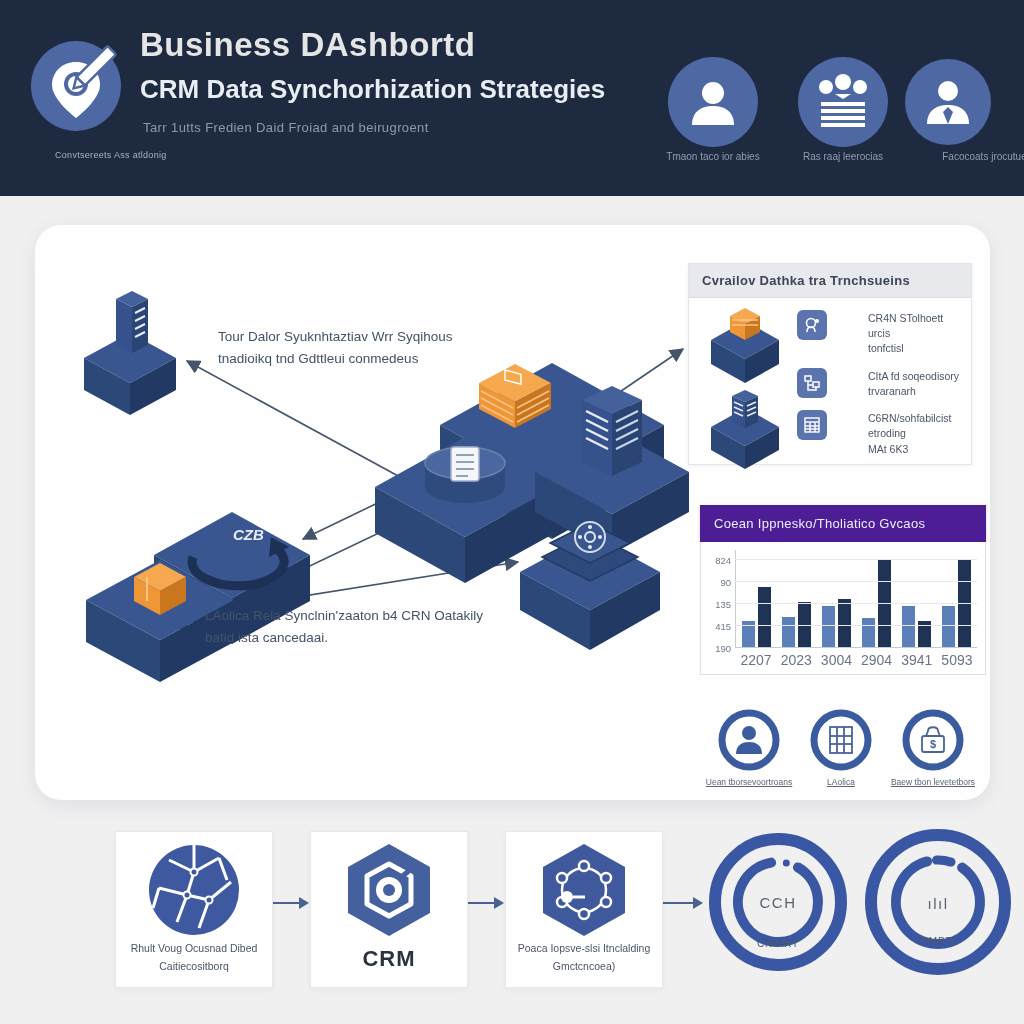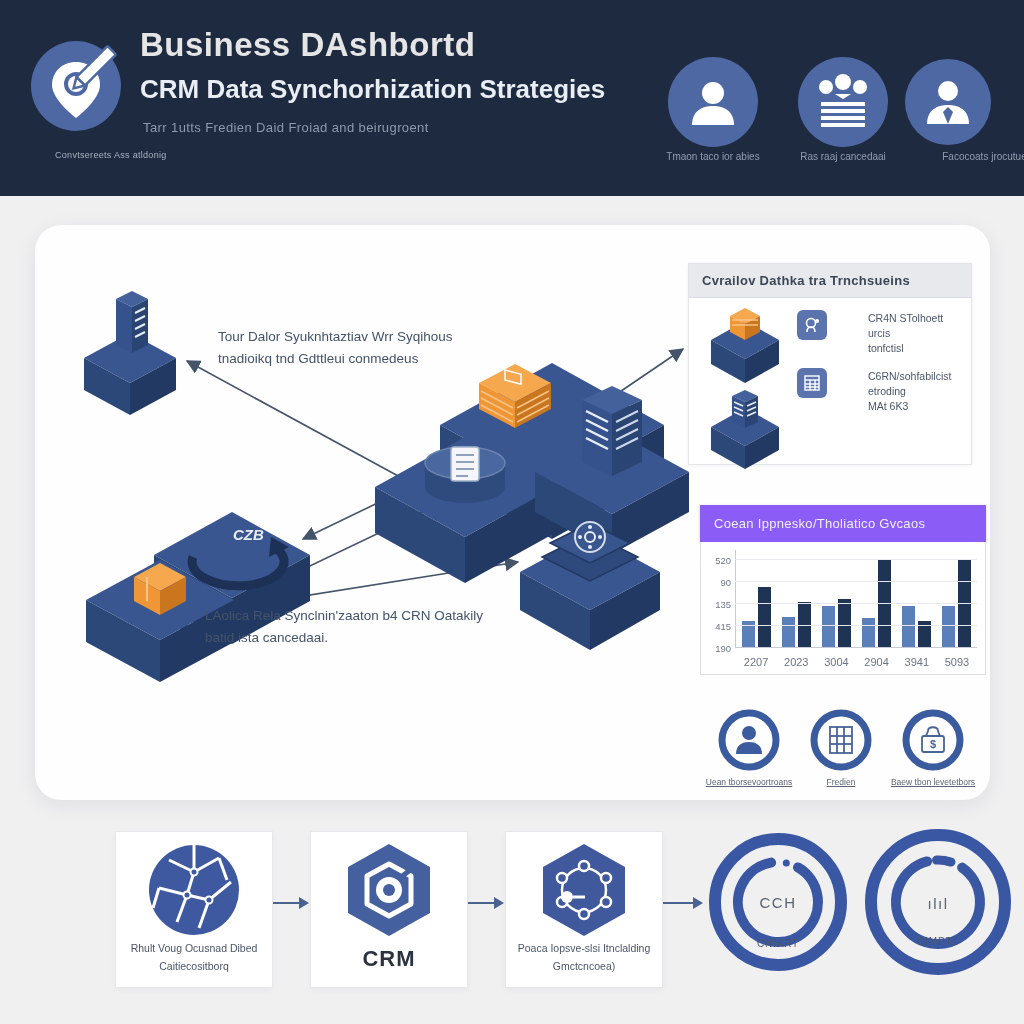--- a/index.html
+++ b/index.html
@@ -25,31 +25,31 @@
   .side-hd{height:33px;background:#e8e9ec;border-bottom:1px solid #d9dbe0;font-size:13px;font-weight:bold;color:#3c4657;line-height:33px;padding-left:13px;letter-spacing:.3px;}
   .side-body{display:flex;padding:8px 6px 6px 4px;}
   .side-cubes{width:104px;display:flex;flex-direction:column;gap:4px;align-items:center;}
   .side-list{flex:1;display:flex;flex-direction:column;gap:11px;padding-top:4px;}
   .side-item{display:flex;gap:9px;}
   .side-ic{width:30px;height:30px;border-radius:6px;background:#5b74ad;flex:0 0 30px;display:flex;align-items:center;justify-content:center;}
   .side-tx{font-size:10.5px;color:#4b5668;line-height:1.45;padding-top:1px;margin-left:32px;}
 
   
   .chartp{position:absolute;left:665px;top:280px;width:286px;height:170px;}
-  .chart-hd{height:37px;background:#8b5cf6;color:#edf0f6;font-size:13px;line-height:37px;padding-left:14px;letter-spacing:.3px;box-shadow:0 1px 3px rgba(0,0,0,.2);}
+  .chart-hd{height:37px;background:#4c1d95;color:#edf0f6;font-size:13px;line-height:37px;padding-left:14px;letter-spacing:.3px;box-shadow:0 1px 3px rgba(0,0,0,.2);}
   #chart-body{position:relative;height:132px;background:#fff;border:1px solid #dcdfe5;border-top:none;}
   .gridline{position:absolute;left:34px;right:8px;height:1px;background:#e7e9ee;}
   .baseline{position:absolute;left:34px;right:8px;bottom:26px;height:1px;background:#c6ccd6;}
   .vaxis{position:absolute;left:34px;bottom:26px;top:8px;width:1px;background:#c6ccd6;}
   .ylab{position:absolute;left:2px;width:28px;text-align:right;font-size:9.5px;color:#6f7889;}
   #bars-row{position:absolute;left:35px;right:8px;bottom:27px;height:92px;display:flex;align-items:flex-end;}
   .bar-group{flex:1;display:flex;justify-content:center;align-items:flex-end;gap:3px;}
   .bar{width:13px;}
   #xlabels-row{position:absolute;left:35px;right:8px;bottom:6px;display:flex;}
-  .xlab{flex:1;text-align:center;font-size:11px;color:#6b7484;}
+  .xlab{flex:1;text-align:center;font-size:14px;color:#6b7484;}
 
   
   .features{position:absolute;left:668px;top:484px;width:276px;display:flex;}
   .feature{flex:1;display:flex;flex-direction:column;align-items:center;gap:6px;}
   .feature-lbl{font-size:8.5px;color:#5b6575;text-align:center;text-decoration:underline;}
 
   
   .card{position:absolute;top:831px;width:156px;height:155px;background:#fff;border:1px solid #e7e8ec;box-shadow:0 2px 6px rgba(0,0,0,.04);display:flex;flex-direction:column;align-items:center;}
   .card-tx{font-size:10.5px;color:#4a5568;text-align:center;line-height:1.7;}
   .card-tx.big{font-size:22px;font-weight:bold;color:#2b3340;letter-spacing:1px;}
@@ -100,21 +100,21 @@
       </svg>
     </div>
     <div class="persona" style="left:905px;top:59px;width:86px;height:86px;">
       <svg width="56" height="56" viewBox="0 0 56 56">
         <circle cx="28" cy="17" r="10" fill="#fff"></circle>
         <path d="M7 50 C7 36 17 31 28 31 C39 31 49 36 49 50 Z" fill="#fff"></path>
         <path d="M28 33 L23 38 L28 50 L33 38 Z" fill="#4d68a2"></path>
       </svg>
     </div>
     <div class="persona-lbl" style="left:648px;">Tmaon taco ior abies</div>
-    <div class="persona-lbl" style="left:778px;">Ras raaj cancedaai</div>
+    <div class="persona-lbl" style="left:778px;">Ras raaj leerocias</div>
     <div class="persona-lbl" style="left:922px;">Facocoats jrocutues</div>
   </div>
 
   <div class="panel">
 
     <svg class="abs" style="left:0;top:0;" width="955" height="575" viewBox="0 0 955 575">
       <defs>
         <marker id="ah" viewBox="0 0 10 10" refX="9" refY="5" markerWidth="9" markerHeight="9" orient="auto-start-reverse">
           <path d="M0 0 L10 5 L0 10 Z" fill="#44546a"></path>
         </marker>
@@ -277,20 +277,33 @@
                   <path d="M5 17 C5 13 7 12 9 12 C11 12 13 13 13 17" fill="none" stroke="#fff" stroke-width="1.6"></path>
                   <circle cx="15" cy="6" r="2" fill="#fff"></circle>
                 </svg>
             </span>
             <span class="side-tx">
               <span>CR4N STolhoett urcis</span><br><span>tonfctisl</span>
             </span>
           </div>
           <div class="side-item">
             <span class="side-ic">
+              <svg width="20" height="20" viewBox="0 0 20 20" fill="none" stroke="#fff" stroke-width="1.5">
+                  <rect x="3" y="3" width="6" height="5"></rect>
+                  <rect x="11" y="9" width="6" height="5"></rect>
+                  <path d="M6 8 V12 H11"></path>
+                  <path d="M14 14 V17 H6 V12"></path>
+                </svg>
+            </span>
+            <span class="side-tx">
+              <span>CItA fd soqeodisory</span><br><span>trvaranarh</span>
+            </span>
+          </div>
+          <div class="side-item">
+            <span class="side-ic">
               <svg width="20" height="20" viewBox="0 0 20 20" fill="none" stroke="#fff" stroke-width="1.4">
                   <rect x="3" y="3" width="14" height="14"></rect>
                   <line x1="3" y1="7" x2="17" y2="7"></line>
                   <line x1="3" y1="11" x2="17" y2="11"></line>
                   <line x1="3" y1="14" x2="17" y2="14"></line>
                   <line x1="8" y1="7" x2="8" y2="17"></line>
                   <line x1="13" y1="7" x2="13" y2="17"></line>
                 </svg>
             </span>
             <span class="side-tx">
@@ -304,21 +317,21 @@
     <div class="chartp">
       <div class="chart-hd">Coean Ippnesko/Tholiatico Gvcaos</div>
       <div id="chart-body">
         <div class="vaxis"></div>
         <div class="baseline"></div>
         <div id="yticks">
             <div class="ylab" style="bottom: 20px;">190</div>
             <div class="ylab" style="bottom: 42px; margin-top: 33px;">415</div>
             <div class="ylab" style="bottom: 64px;">135</div>
             <div class="ylab" style="bottom: 86px;">90</div>
-            <div class="ylab" style="bottom: 108px;">520</div>
+            <div class="ylab" style="bottom: 108px;">824</div>
           </div>
         <div id="bars-row">
             <div class="bar-group">
               <div class="bar" style="height: 26px; background: rgb(91, 127, 184);"></div>
               <div class="bar" style="height: 60px; background: rgb(31, 51, 84);"></div>
             </div>
             <div class="bar-group">
               <div class="bar" style="height: 30px; background: rgb(91, 127, 184);"></div>
               <div class="bar" style="height: 45px; background: rgb(31, 51, 84);"></div>
             </div>
@@ -367,21 +380,21 @@
         <svg width="62" height="62" viewBox="0 0 62 62">
           <circle cx="31" cy="31" r="27" fill="#fff" stroke="#3b5b9f" stroke-width="7"></circle>
           <g fill="none" stroke="#4a6496" stroke-width="1.8">
             <rect x="20" y="18" width="22" height="26"></rect>
             <line x1="20" y1="27" x2="42" y2="27"></line>
               <line x1="20" y1="35" x2="42" y2="35"></line>
             <line x1="27" y1="18" x2="27" y2="44"></line>
               <line x1="34" y1="18" x2="34" y2="44"></line>
           </g>
         </svg>
-        <div class="feature-lbl">Fredien</div>
+        <div class="feature-lbl">LAolica</div>
       </div>
       <div class="feature">
         <svg width="62" height="62" viewBox="0 0 62 62">
           <circle cx="31" cy="31" r="27" fill="#fff" stroke="#3b5b9f" stroke-width="7"></circle>
           <path d="M26 22 C26 17 36 17 36 22 L38 27 H24 Z" fill="none" stroke="#4a6496" stroke-width="1.8"></path>
           <rect x="20" y="27" width="22" height="16" rx="2" fill="none" stroke="#4a6496" stroke-width="1.8"></rect>
           <text x="31" y="39" text-anchor="middle" font-size="11" font-weight="bold" fill="#4a6496">$</text>
         </svg>
         <div class="feature-lbl">Baew tbon levetetbors</div>
       </div>

